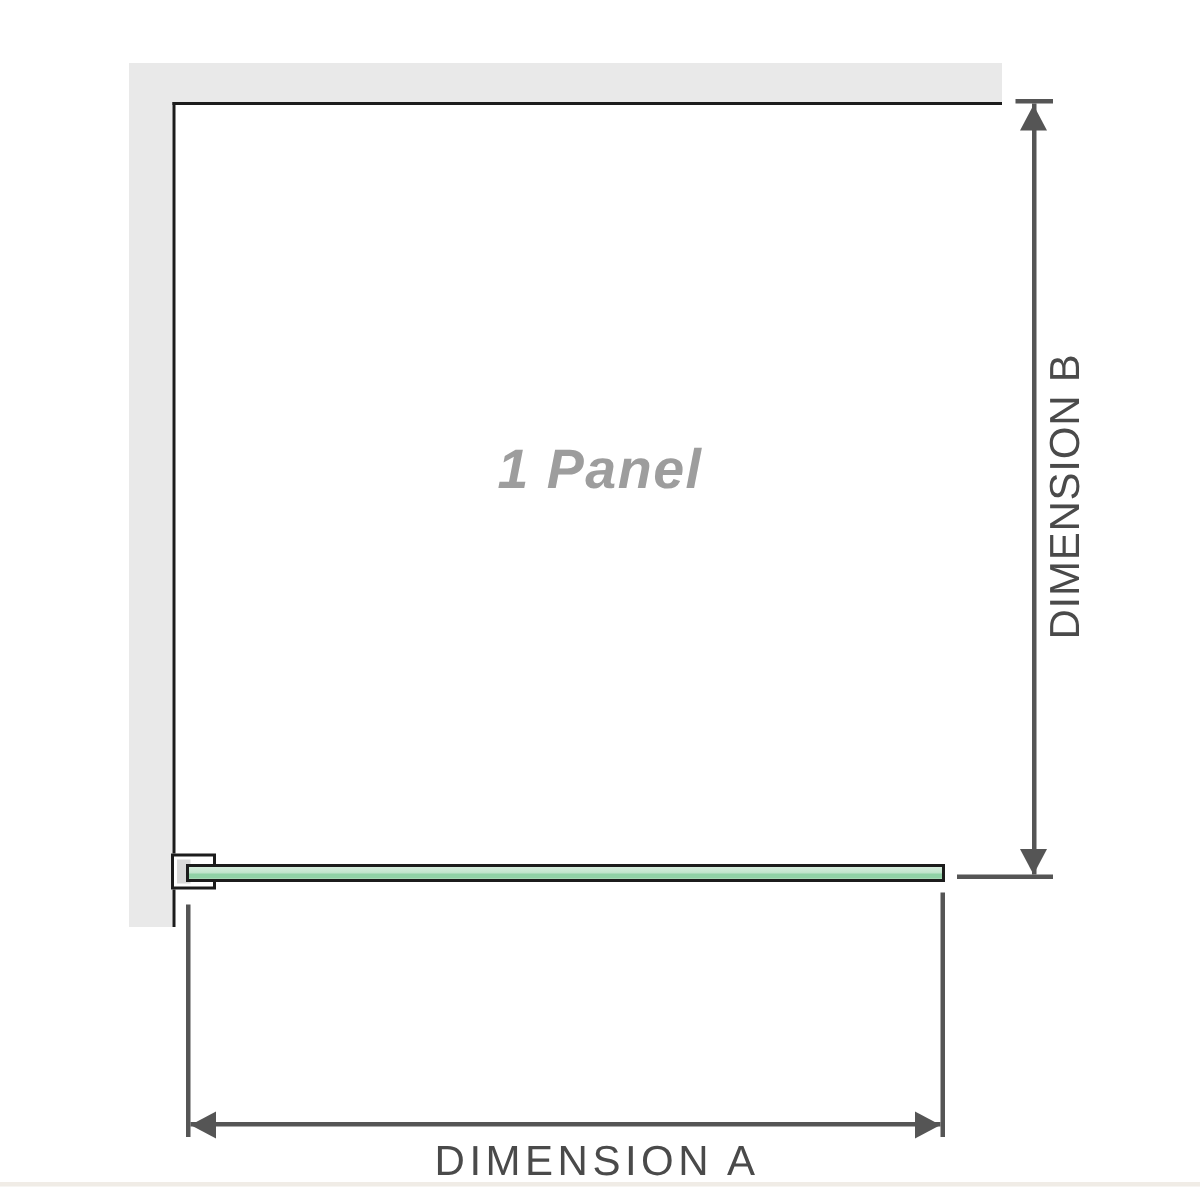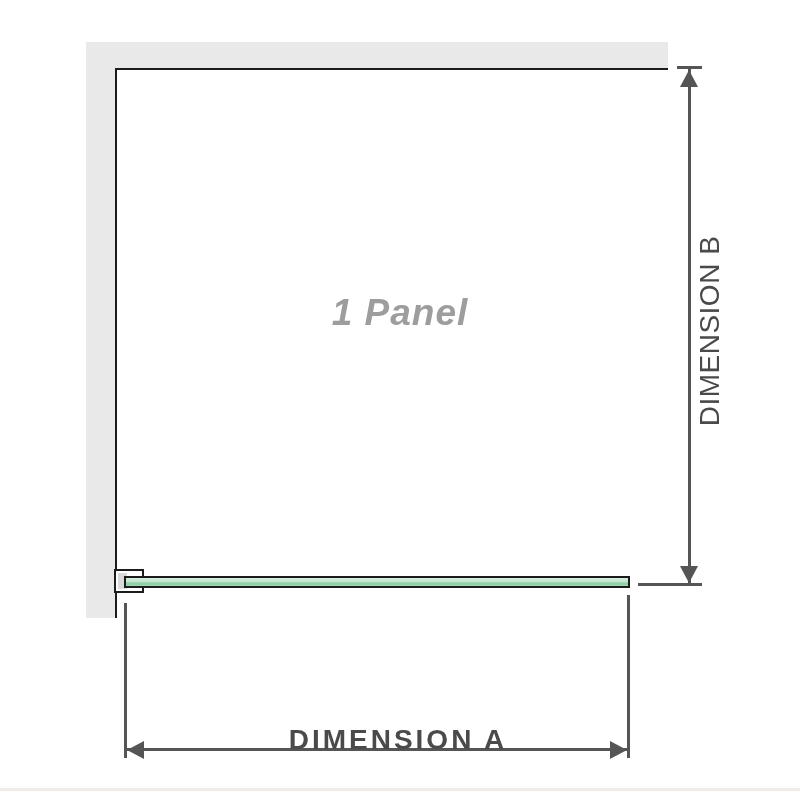--- a/index.html
+++ b/index.html
@@ -101,23 +101,23 @@
     left: 127px; top: 741px; width: 0; height: 0;
     border-top: 9px solid transparent; border-bottom: 9px solid transparent;
     border-right: 17px solid var(--dimension-line);
   }
   .dima-arrow-right {
     left: 610px; top: 741px; width: 0; height: 0;
     border-top: 9px solid transparent; border-bottom: 9px solid transparent;
     border-left: 17px solid var(--dimension-line);
   }
   .dima-label {
-    left: 398px; top: 740px;
+    left: 398px; top: 774px;
     transform: translate(-50%, -50%);
-    font-size: 28px; font-weight: bold;
+    font-size: 28px; font-weight: normal;
     letter-spacing: 3px;
     color: var(--dimension-text);
     white-space: nowrap;
   }
 
   
   .footer-line { left: 0; top: 788px; width: 800px; height: 3px; background: var(--footer-line); }
 </style>
 </head>
 <body>

